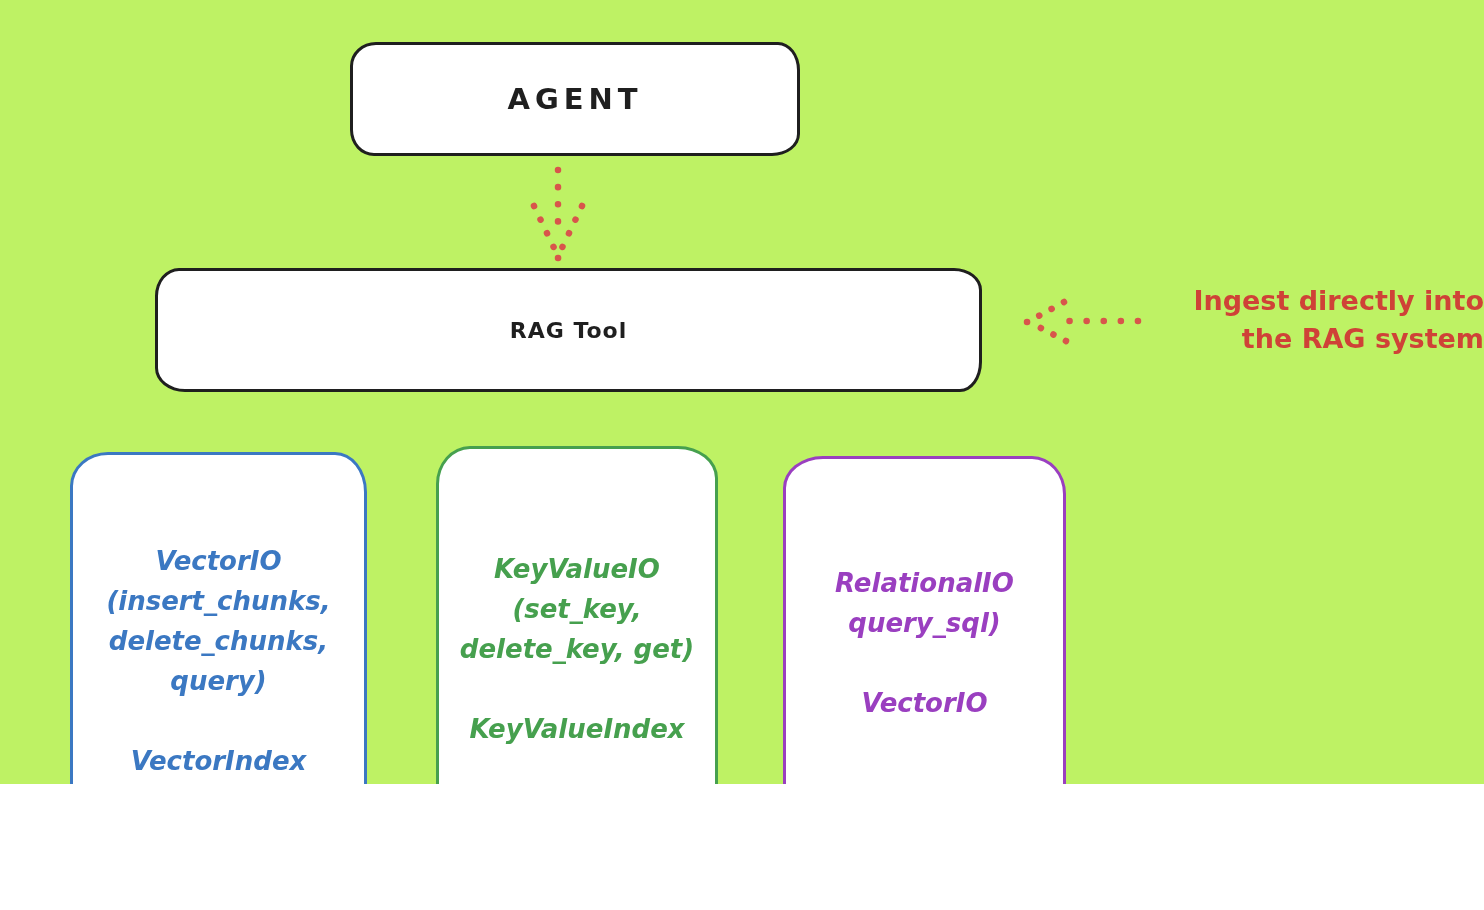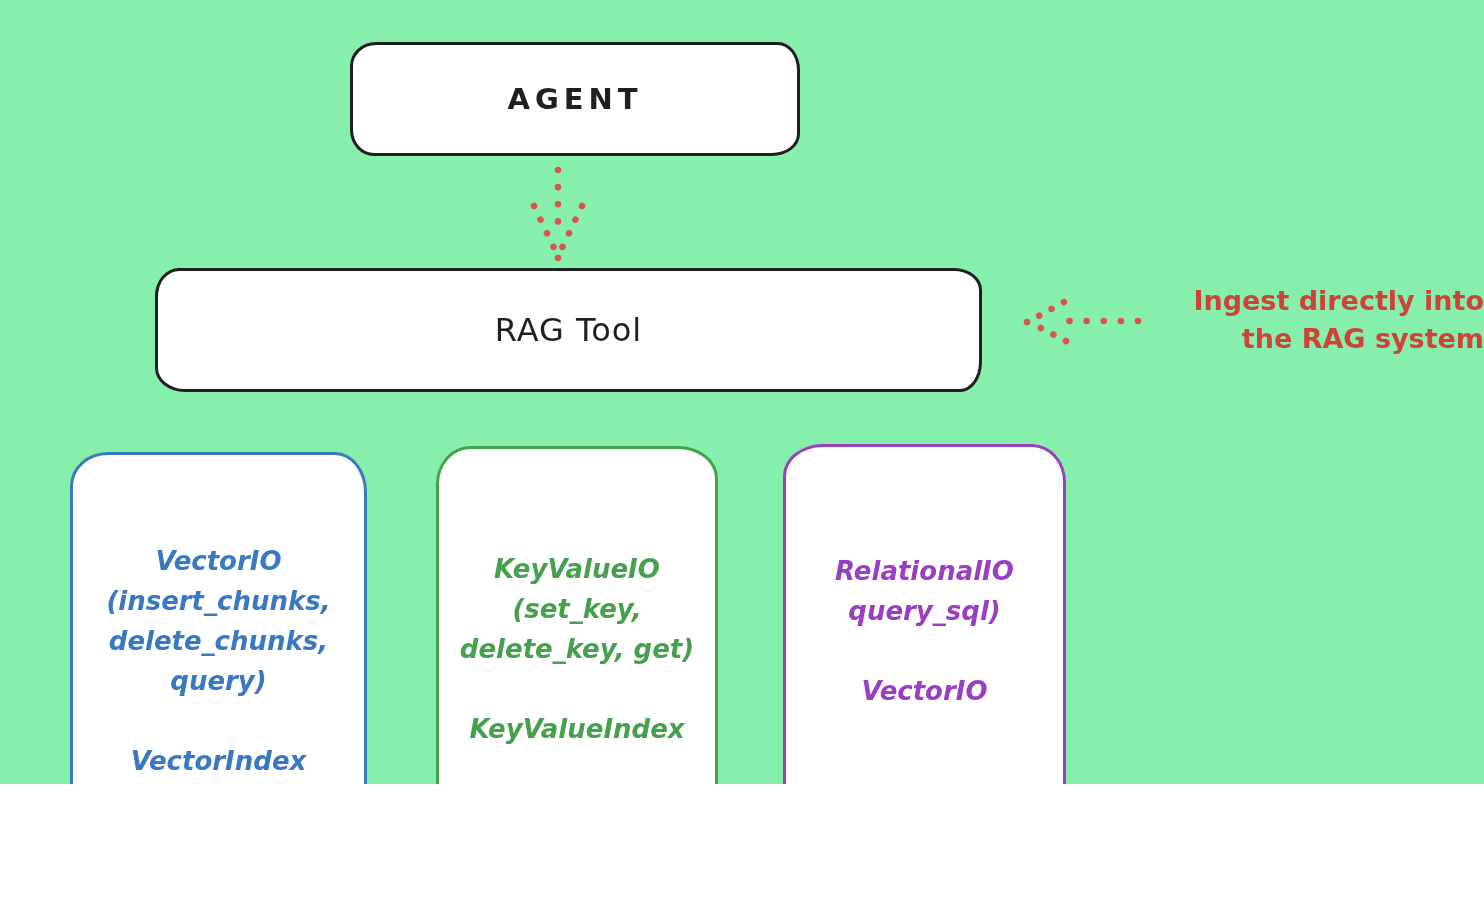--- a/index.html
+++ b/index.html
@@ -5,21 +5,21 @@
   html, body {
     margin: 0;
     padding: 0;
     background: #ffffff;
     font-family: "DejaVu Sans", "Liberation Sans", sans-serif;
   }
   .canvas {
     position: relative;
     width: 1484px;
     height: 784px;
-    background: #86efac;
+    background: #bef264;
     overflow: hidden;
   }
   .node {
     position: absolute;
     box-sizing: border-box;
     display: flex;
     align-items: center;
     justify-content: center;
     background: #ffffff;
   }
@@ -34,22 +34,22 @@
     font-weight: 700;
     letter-spacing: 5px;
     color: var(--ink);
   }
   .node.rag {
     left: 155px; top: 268px; width: 827px; height: 124px;
     border: 3.5px solid var(--ink);
     border-radius: 24px 28px 22px 30px / 28px 22px 30px 24px;
   }
   .rag-label {
-    font-size: 32px;
-    font-weight: 400;
+    font-size: 22px;
+    font-weight: 700;
     letter-spacing: 1px;
     color: var(--ink);
   }
   
   .iobox {
     position: absolute;
     box-sizing: border-box;
     background: #ffffff;
     display: flex;
     flex-direction: column;
@@ -72,21 +72,21 @@
     padding-top: 86px;
   }
   .iobox.keyvalue {
     left: 436px; top: 446px; width: 282px; height: 409px;
     border: 3.5px solid var(--green);
     border-radius: 34px 40px 32px 38px / 38px 32px 40px 34px;
     color: var(--green);
     padding-top: 100px;
   }
   .iobox.relational {
-    left: 783px; top: 444px; width: 283px; height: 409px;
+    left: 783px; top: 456px; width: 283px; height: 409px;
     border: 3.5px solid var(--purple);
     border-radius: 40px 34px 38px 32px / 32px 38px 34px 40px;
     color: var(--purple);
     padding-top: 104px;
     text-align: right;
   }
   
   .annotation {
     position: absolute;
     left: 1136px; top: 282px; width: 348px;

